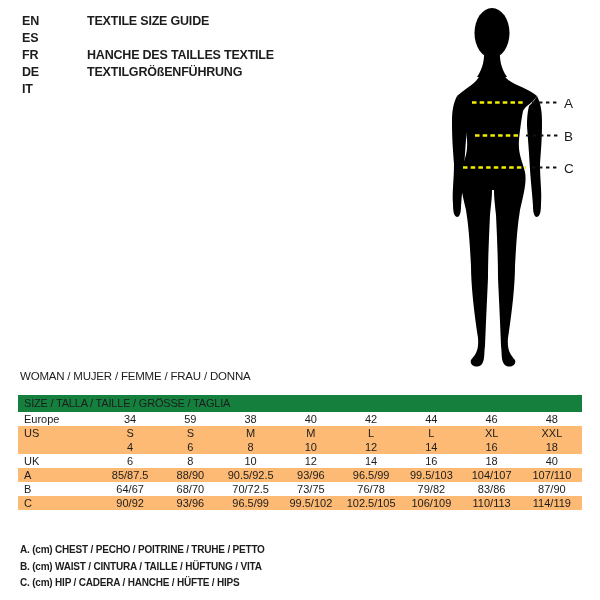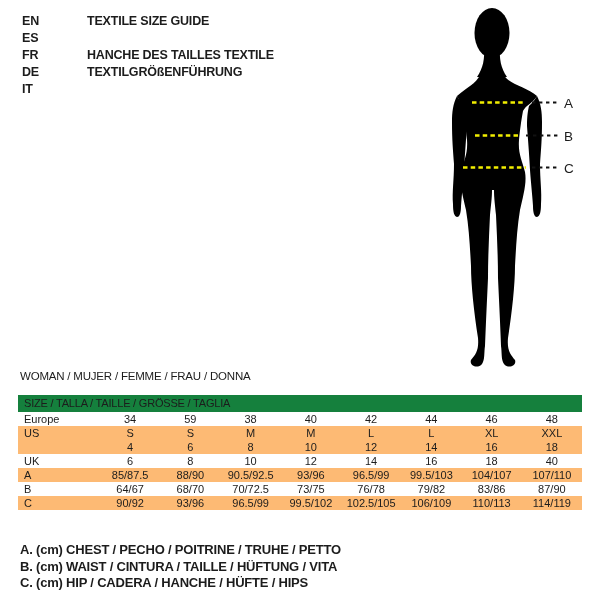--- a/index.html
+++ b/index.html
@@ -18,21 +18,21 @@
   .section-title{position:absolute;left:20px;top:370px;font-size:11.5px;font-weight:normal;letter-spacing:-0.2px;}
   
   .size-table{position:absolute;left:18px;top:395px;width:564px;font-size:11px;}
   .table-header{height:17px;line-height:17px;background:#15803d;padding-left:6px;letter-spacing:-0.2px;font-weight:normal;}
   .trow{display:grid;grid-template-columns:82px repeat(8,1fr);height:14px;line-height:14px;}
   .trow.shaded{background:#fdba74;}
   .tcell{text-align:center;white-space:nowrap;overflow:visible;}
   .tlabel{text-align:left;padding-left:6px;}
   
   .legend{position:absolute;left:20px;top:542px;}
-  .legend-line{font-size:13px;font-weight:bold;line-height:16.5px;letter-spacing:-0.2px;white-space:nowrap;}
+  .legend-line{font-size:10px;font-weight:bold;line-height:16.5px;letter-spacing:-0.2px;white-space:nowrap;}
 </style>
 </head>
 <body>
 
 <div class="page">
 
   <div class="lang-block">
       <div class="lang-row">
         <span class="lang-code">EN</span>
         <span class="lang-label">TEXTILE SIZE GUIDE</span>

